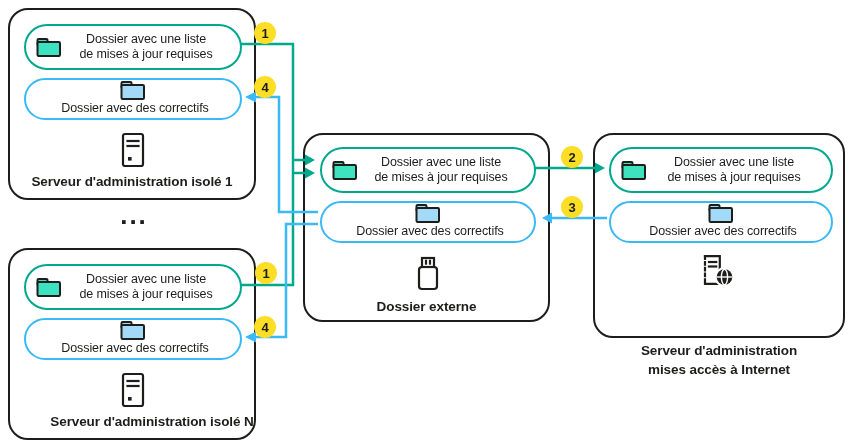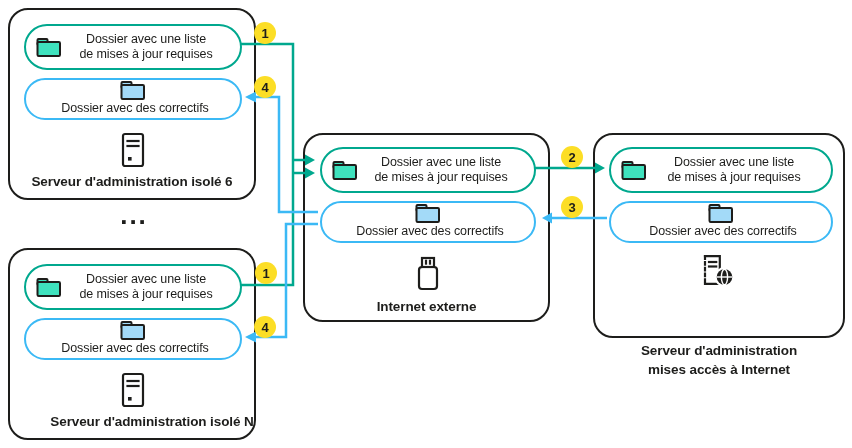--- a/index.html
+++ b/index.html
@@ -67,21 +67,21 @@
         <rect x="1.5" y="5" width="22.5" height="14" rx="1.2" class="f-shape-b"></rect>
       </svg>
       <div class="pill-text left">Dossier avec des correctifs</div>
     </div>
     <svg class="dev-icon" style="left:111px;top:122px;" width="24" height="36" viewBox="0 0 24 36">
       <rect x="2" y="2" width="20" height="32" rx="2" class="ink-stroke" stroke-width="2.4"></rect>
       <line x1="6.5" y1="9" x2="17.5" y2="9" class="ink-stroke" stroke-width="2.6"></line>
       <line x1="6.5" y1="14" x2="17.5" y2="14" class="ink-stroke" stroke-width="2.6"></line>
       <rect x="7" y="25" width="3.6" height="3.6" fill="var(--ink,#1D1D1B)"></rect>
     </svg>
-    <div class="box-title" style="top:162px;">Serveur d'administration isolé 6</div>
+    <div class="box-title" style="top:162px;">Serveur d'administration isolé 1</div>
   </div>
 
   <div class="ellipsis">...</div>
 
   <div class="box" style="left:8px;top:248px;width:248px;height:192px;">
     <div class="pill pill-green" style="left:14px;top:14px;width:218px;height:46px;">
       <svg width="26" height="21" viewBox="0 0 26 21">
         <rect x="1.5" y="2" width="10" height="6" rx="1" class="f-shape-g"></rect>
         <rect x="1.5" y="5" width="22.5" height="14" rx="1.2" class="f-shape-g"></rect>
       </svg>
@@ -123,21 +123,21 @@
         <rect x="1.5" y="5" width="22.5" height="14" rx="1.2" class="f-shape-b"></rect>
       </svg>
       <div class="pill-text left">Dossier avec des correctifs</div>
     </div>
     <svg class="dev-icon" style="left:110px;top:121px;" width="26" height="36" viewBox="0 0 26 36">
       <rect x="7" y="2" width="12" height="9" class="ink-stroke"></rect>
       <line x1="11" y1="4.8" x2="11" y2="7.6" class="ink-stroke" stroke-width="2"></line>
       <line x1="15" y1="4.8" x2="15" y2="7.6" class="ink-stroke" stroke-width="2"></line>
       <rect x="4" y="11" width="18" height="22" rx="3" class="ink-stroke"></rect>
     </svg>
-    <div class="box-title" style="top:162px;">Internet externe</div>
+    <div class="box-title" style="top:162px;">Dossier externe</div>
   </div>
 
   <div class="box" style="left:593px;top:133px;width:252px;height:205px;">
     <div class="pill pill-green" style="left:14px;top:12px;width:224px;height:46px;">
       <svg width="26" height="21" viewBox="0 0 26 21">
         <rect x="1.5" y="2" width="10" height="6" rx="1" class="f-shape-g"></rect>
         <rect x="1.5" y="5" width="22.5" height="14" rx="1.2" class="f-shape-g"></rect>
       </svg>
       <div class="pill-text center">
         <span>Dossier avec une liste</span>

